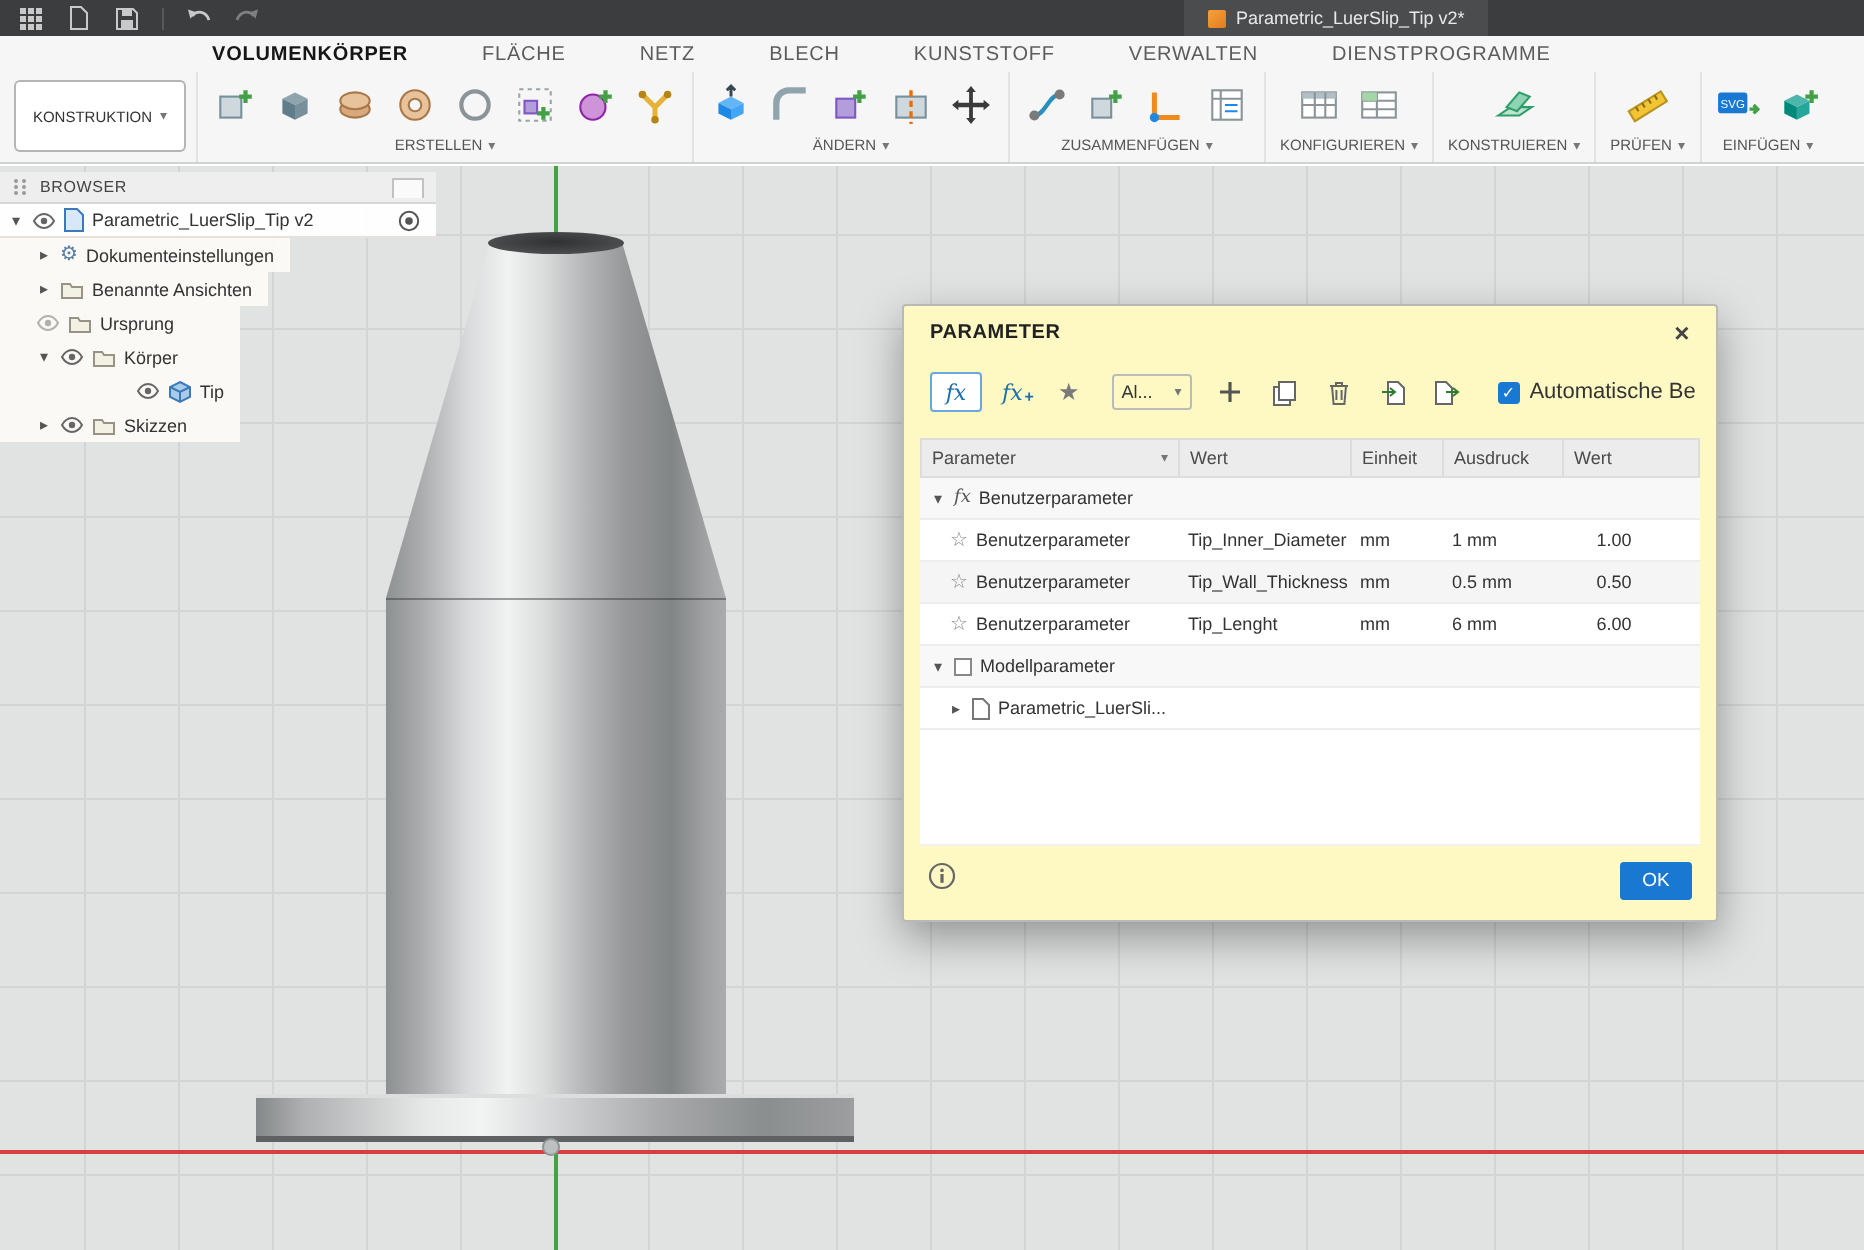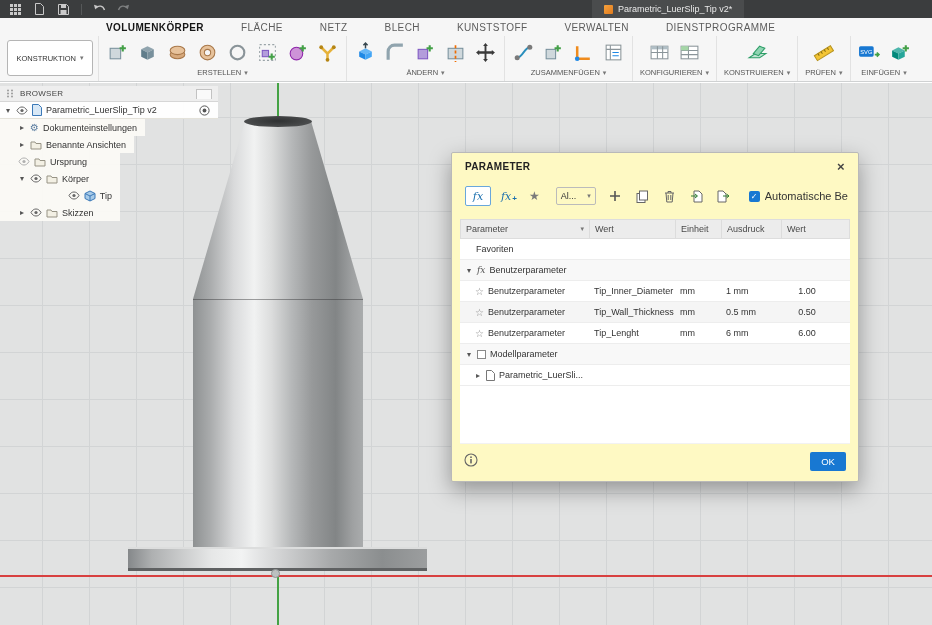--- a/index.html
+++ b/index.html
@@ -546,25 +546,20 @@
             <span>Einheit</span>
           </span>
         <span class="th c-expr">
             <span>Ausdruck</span>
           </span>
         <span class="th c-wert">
             <span>Wert</span>
           </span>
       </div>
 
-      <div class="trow">
-        <span class="td first c-param" style="padding-left:16px">
-            <span>Favoriten</span>
-          </span>
-      </div>
 
       <div class="trow group">
         <span class="td first c-param">
           <span class="chev">▾</span>
           <span class="fx-text" style="font-size:9px;color:#555">fx</span>
           <span>Benutzerparameter</span>
         </span>
       </div>
 
       <div class="trow">

